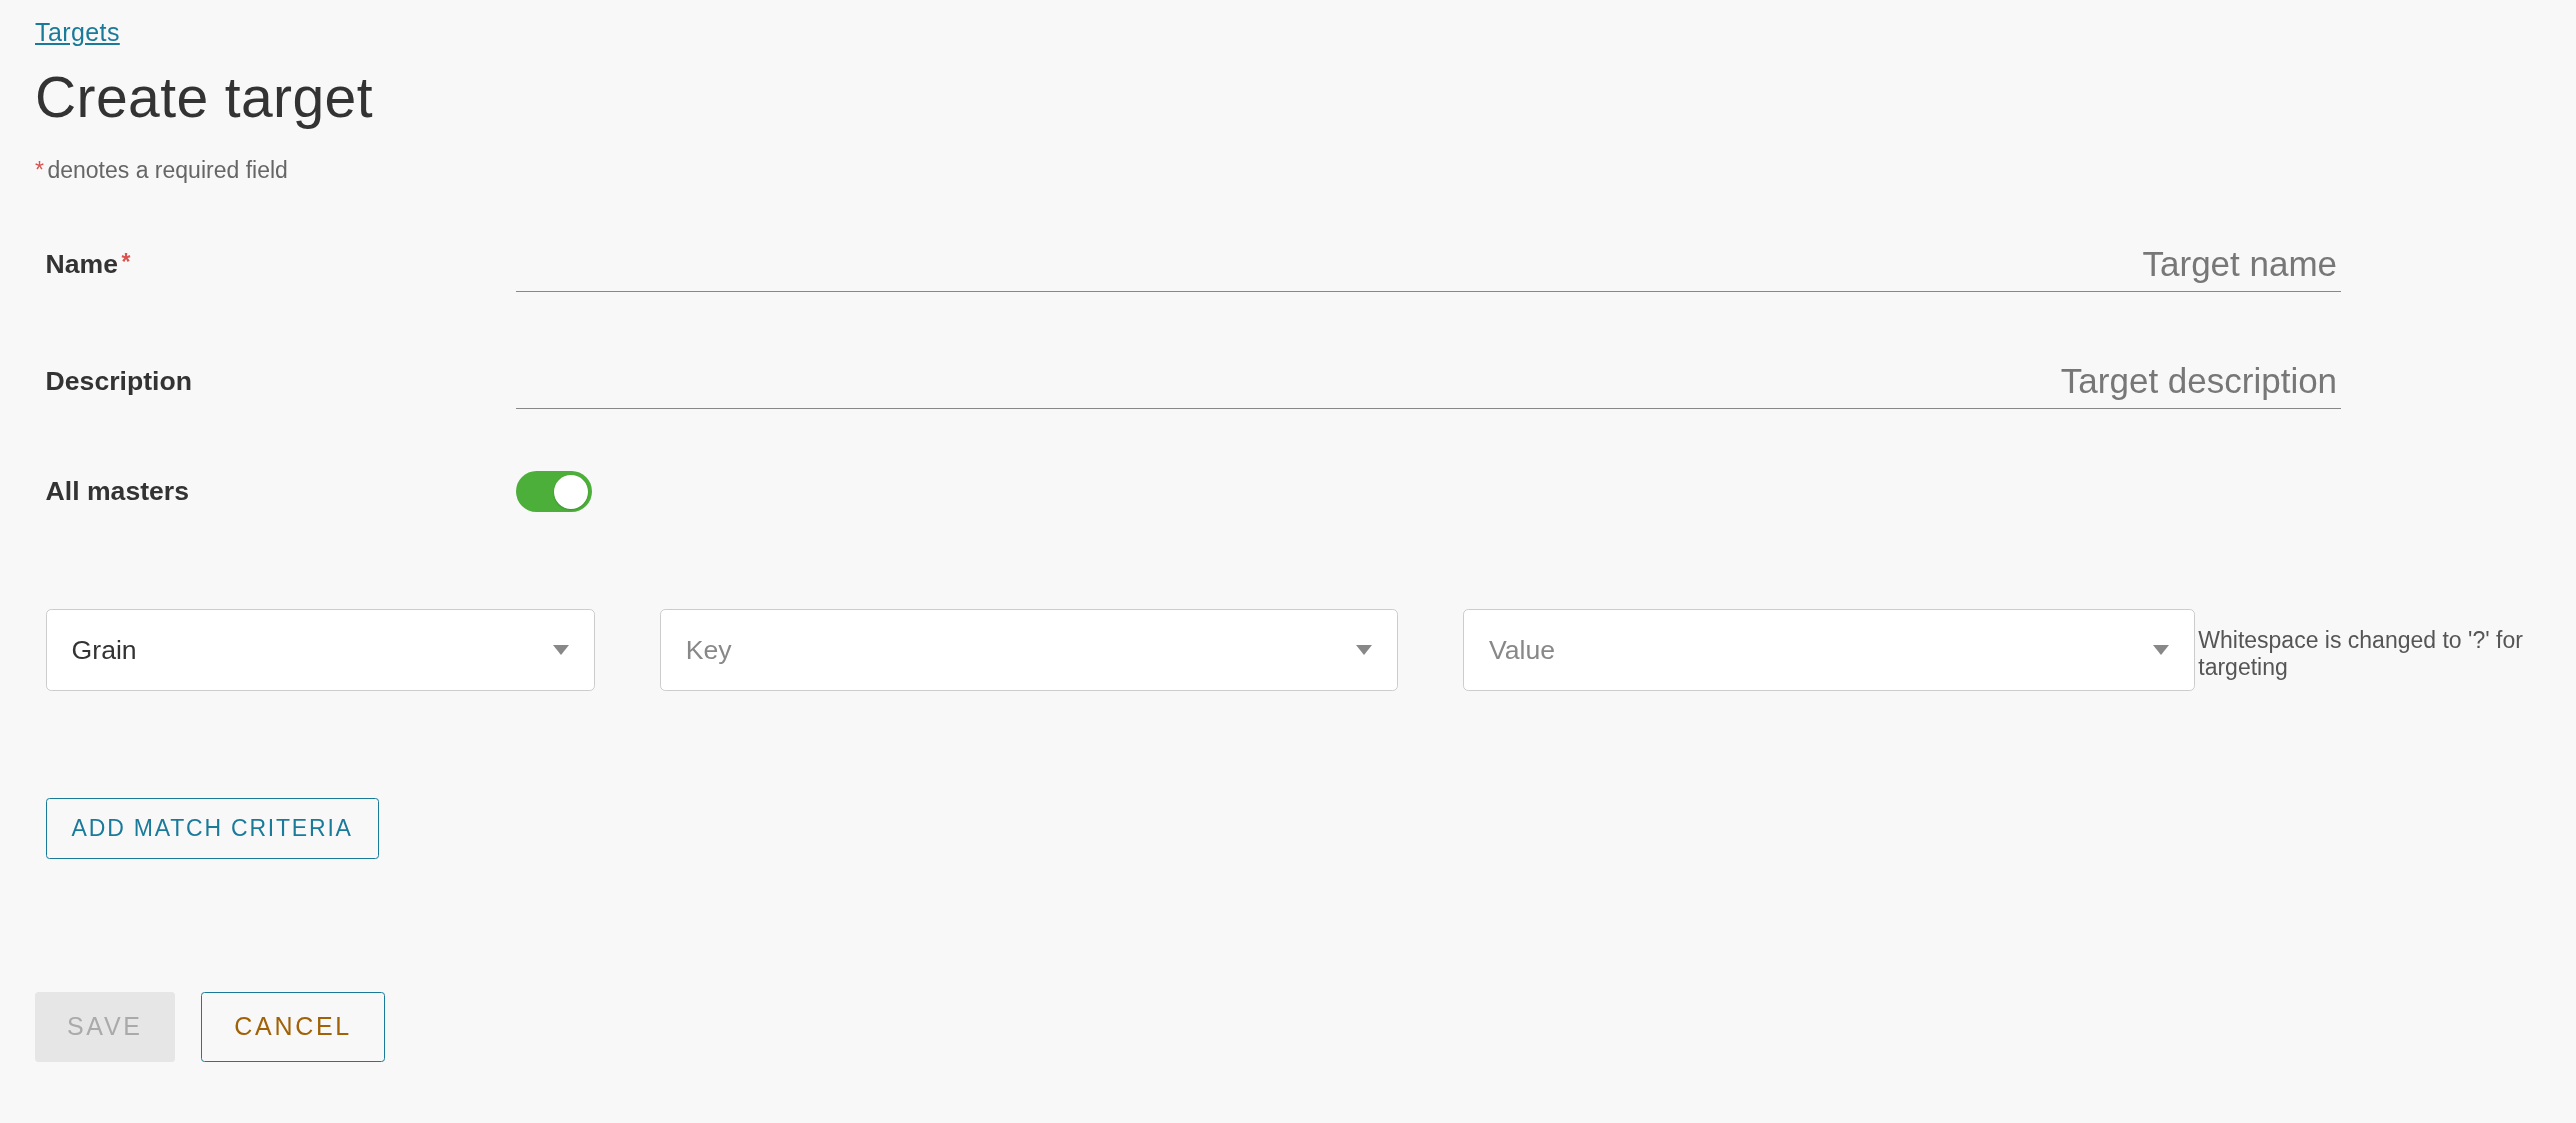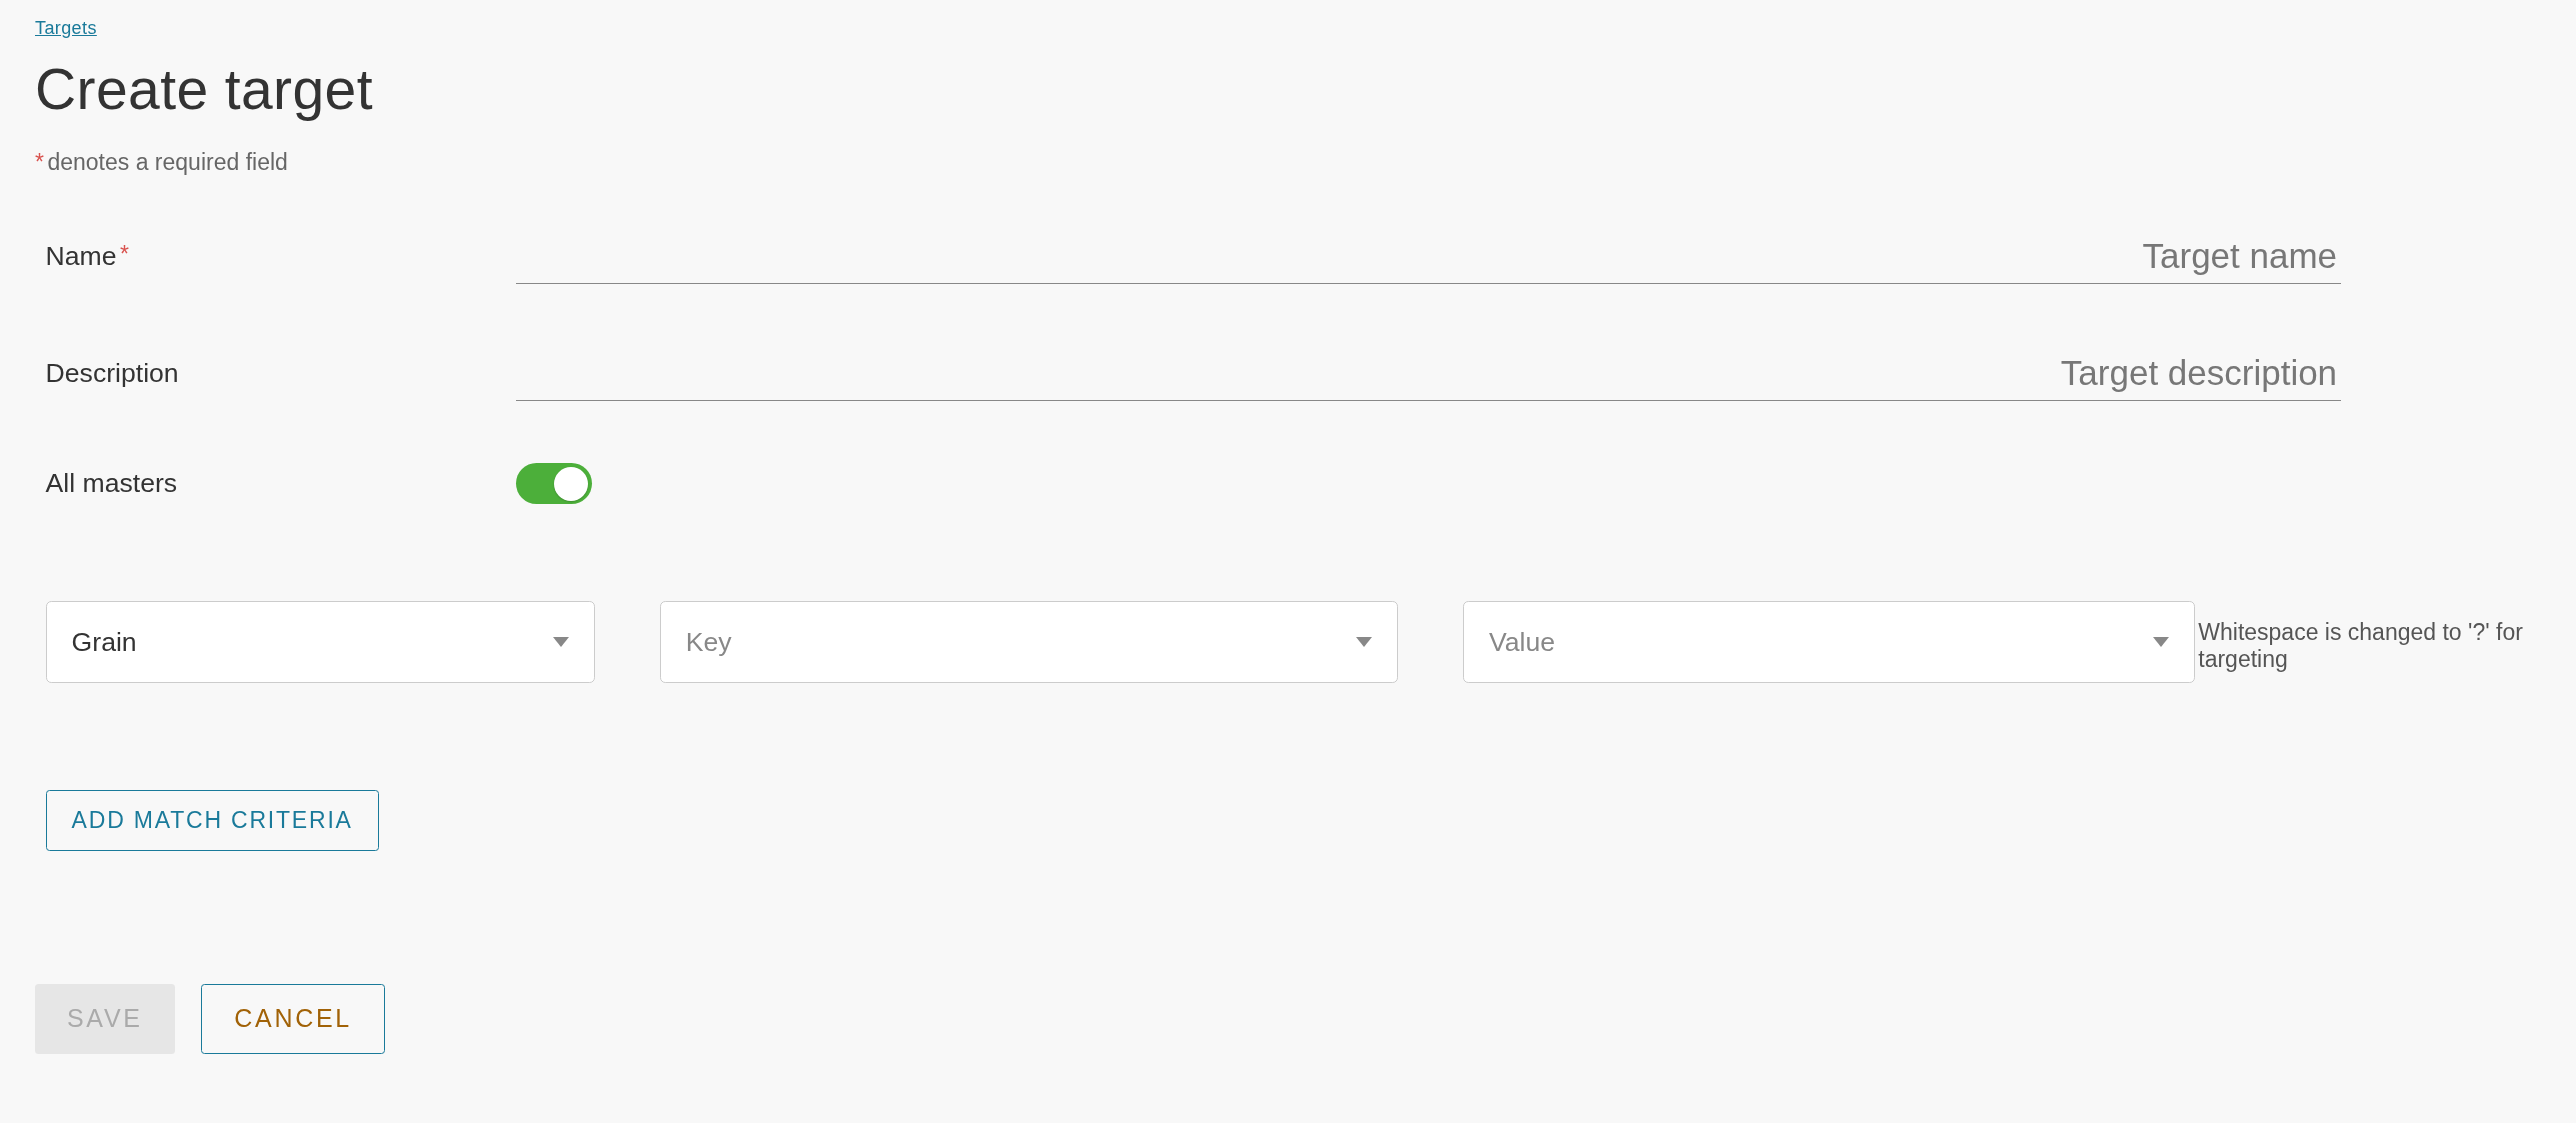--- a/index.html
+++ b/index.html
@@ -10,21 +10,21 @@
     height: 1124px;
     background: #f8f8f8;
     font-family: "Helvetica Neue", Arial, sans-serif;
     color: #333;
     -webkit-font-smoothing: antialiased;
   }
   .page {
     padding: 17.7px 35px 35px 35px;
   }
   .breadcrumb {
-    font-size: 18px;
+    font-size: 25px;
     color: #1a7a9a;
     text-decoration: underline;
     cursor: pointer;
     display: inline-block;
     margin-bottom: 8.9px;
     letter-spacing: 0.4px;
   }
   .title {
     font-size: 57px;
     font-weight: 300;
@@ -41,21 +41,21 @@
 
   .form-row {
     display: flex;
     align-items: center;
     margin-bottom: 62px;
     padding-left: 10.6px;
   }
   .form-label {
     width: 470px;
     font-size: 26.6px;
-    font-weight: 400;
+    font-weight: 700;
     color: #333;
     flex-shrink: 0;
   }
   .form-label .asterisk { color: #d9534f; font-size: 23px; vertical-align: top; margin-left: 3.5px;}
   .text-input {
     flex: 1;
     max-width: 1825px;
     font-size: 35px;
     border: none;
     border-bottom: 0.9px solid #888;

